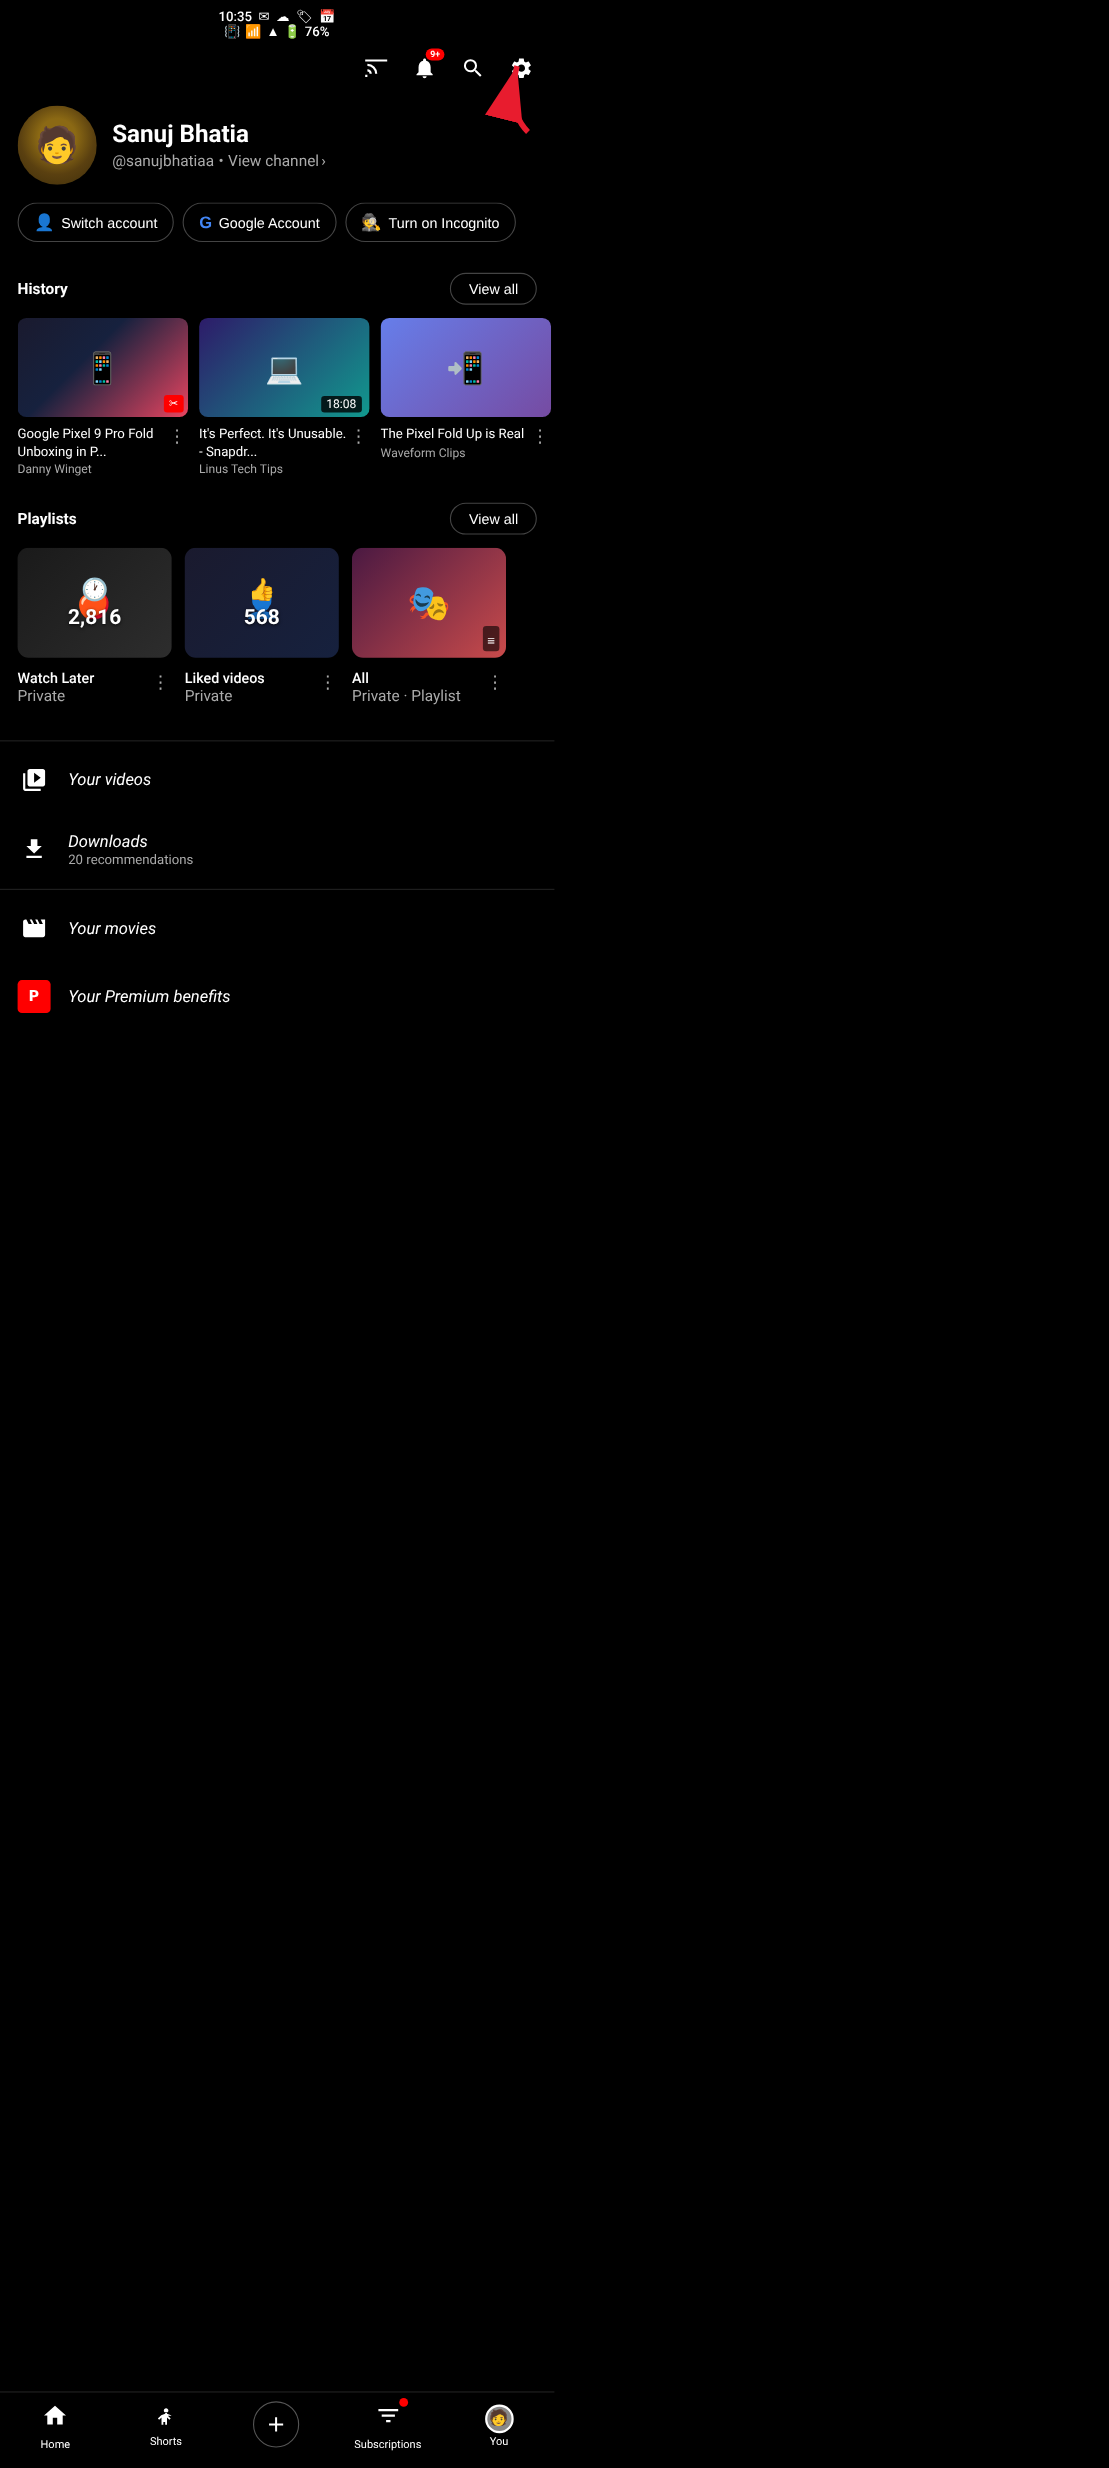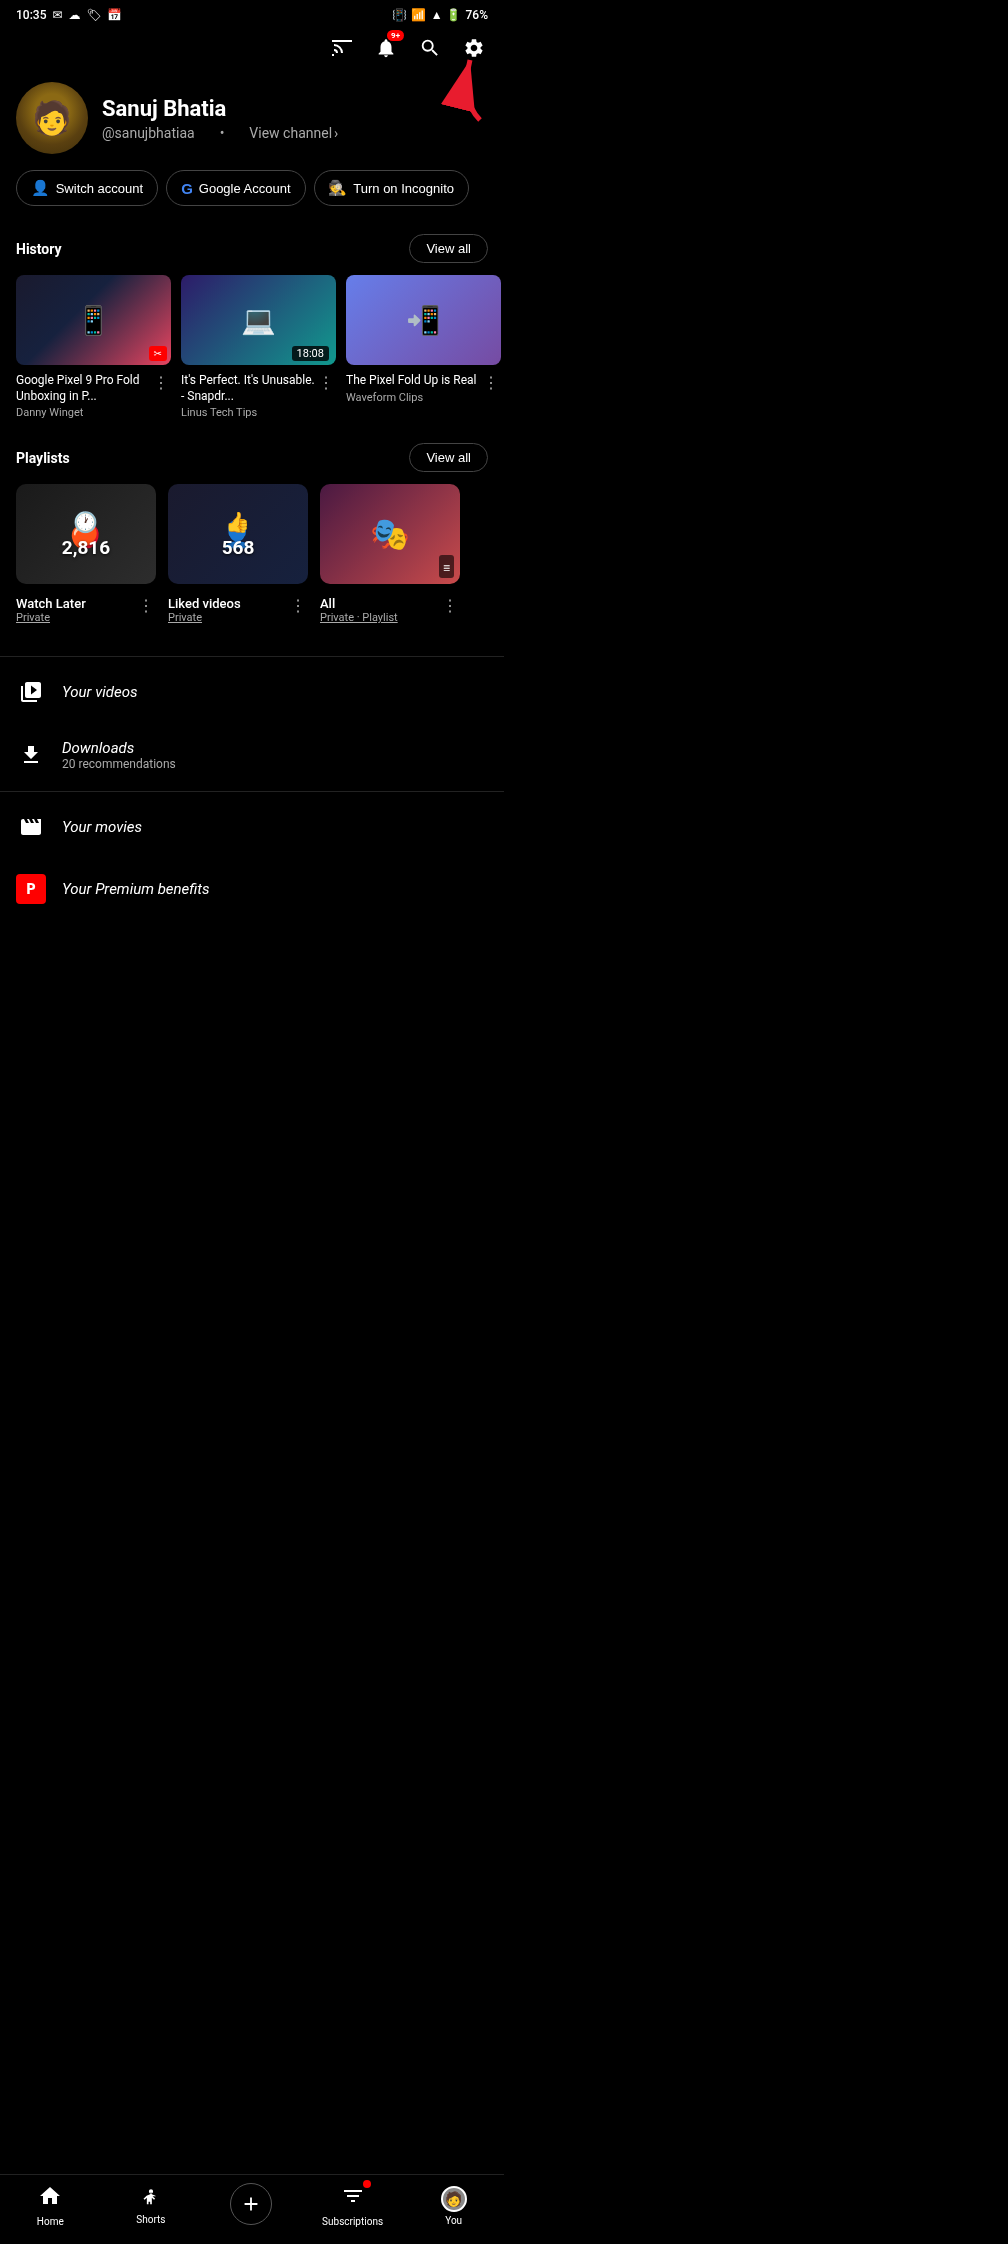--- a/index.html
+++ b/index.html
@@ -15,20 +15,21 @@
     }
 
     
     .status-bar {
       display: flex;
       justify-content: space-between;
       align-items: center;
       padding: 8px 16px 4px;
       font-size: 12px;
       font-weight: 500;
+      flex-direction: column;
     }
     .status-left { display: flex; gap: 6px; align-items: center; }
     .status-right { display: flex; gap: 4px; align-items: center; }
 
     
     .top-bar {
       display: flex;
       justify-content: flex-end;
       align-items: center;
       padding: 8px 16px;
@@ -75,21 +76,21 @@
       width: 100%;
       height: 100%;
       background: radial-gradient(circle at 50% 40%, #8B6914 30%, #5a4010 60%, #3d2d0a 100%);
       display: flex;
       align-items: center;
       justify-content: center;
       font-size: 32px;
     }
     .profile-info { display: flex; flex-direction: column; gap: 4px; }
     .profile-name { font-size: 22px; font-weight: 700; color: #fff; }
-    .profile-handle-row { display: flex; align-items: center; gap: 25px; font-size: 14px; color: #aaa; }
+    .profile-handle-row { display: flex; align-items: center; gap: 4px; font-size: 14px; color: #aaa; }
     .view-channel-link { color: #aaa; display: flex; align-items: center; gap: 2px; cursor: pointer; }
 
     
     .pill-buttons {
       display: flex;
       gap: 8px;
       padding: 0 16px 20px;
       overflow-x: auto;
       scrollbar-width: none;
     }
@@ -217,21 +218,21 @@
       display: flex;
       flex-direction: column;
       align-items: center;
       gap: 2px;
     }
     .count-icon { font-size: 20px; }
     .count-num { font-size: 19px; font-weight: 700; color: #fff; text-shadow: 0 1px 3px rgba(0,0,0,0.8); }
     .playlist-meta { display: flex; justify-content: space-between; align-items: flex-start; margin-top: 12px; }
     .playlist-info { flex: 1; }
     .playlist-name { font-size: 13px; font-weight: 500; color: #fff; }
-    .playlist-privacy { font-size: 11px; color: #aaa; text-decoration: underline; }
+    .playlist-privacy { font-size: 14px; color: #aaa; }
 
     
     .divider { height: 1px; background: #222; margin: 4px 0; }
 
     
     .menu-item {
       display: flex;
       align-items: center;
       gap: 16px;
       padding: 16px 16px;

